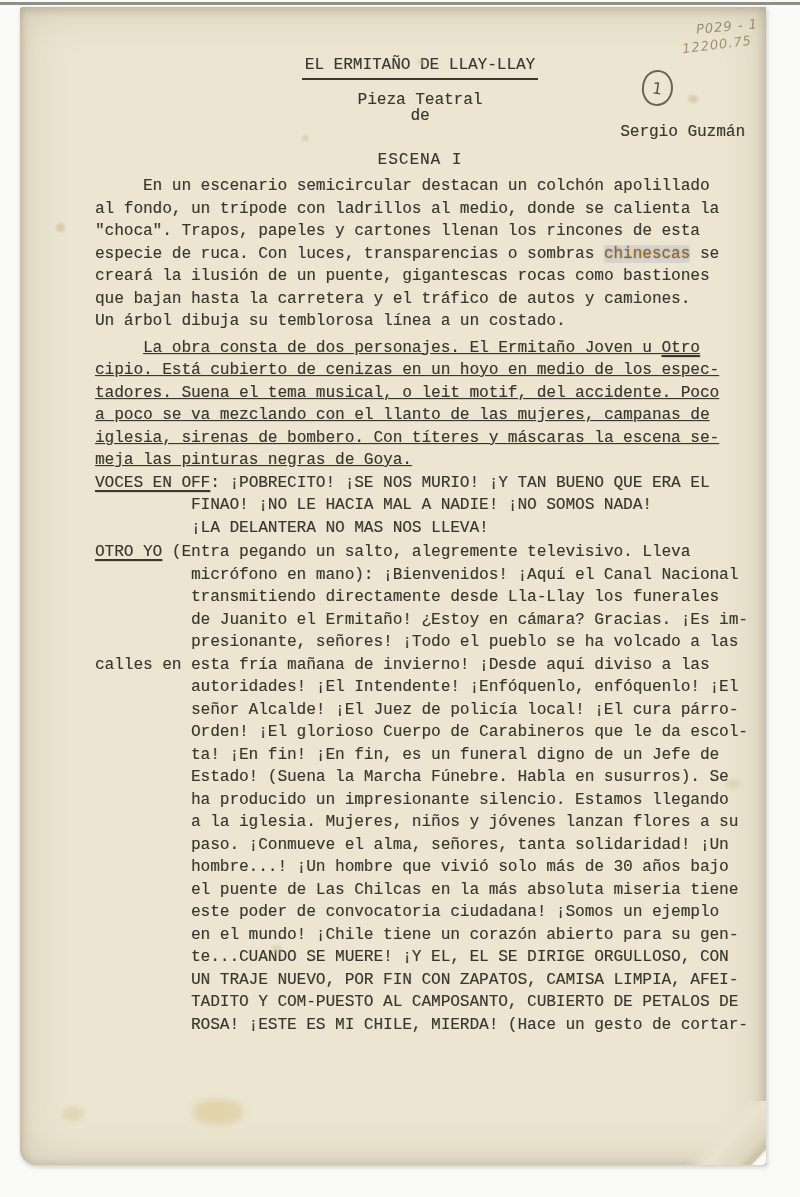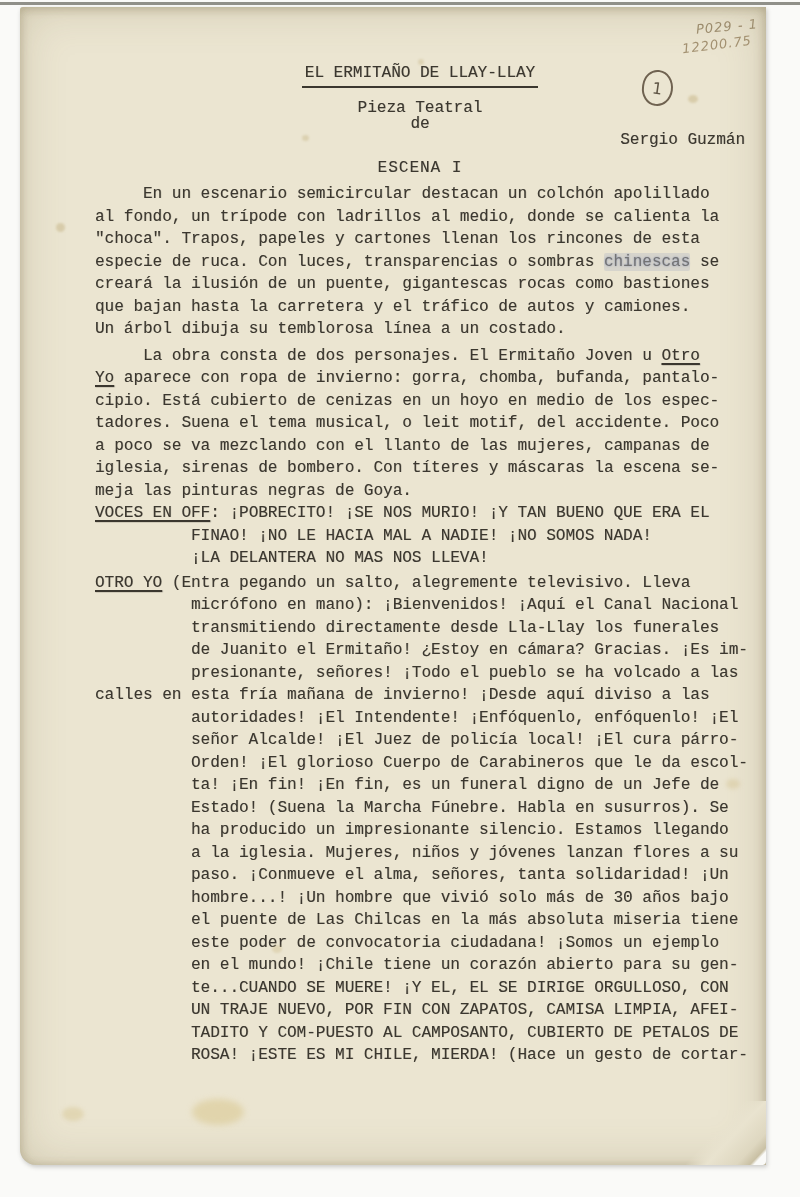--- a/index.html
+++ b/index.html
@@ -29,40 +29,40 @@
   .s1{left:172px;top:1092px;width:52px;height:26px;background:#d9c78e;opacity:.55;filter:blur(3px);}
   .s2{left:42px;top:1100px;width:22px;height:14px;background:#d8c897;opacity:.5;filter:blur(2px);}
   .s3{left:668px;top:88px;width:10px;height:8px;background:#cdbd92;opacity:.6;filter:blur(1px);}
   .s4{left:36px;top:216px;width:9px;height:9px;background:#c9b88c;opacity:.55;filter:blur(1px);}
   .s5{left:706px;top:772px;width:14px;height:10px;background:#d5c597;opacity:.5;filter:blur(2px);}
   .s6{left:282px;top:128px;width:7px;height:6px;background:#ccbc90;opacity:.5;filter:blur(1px);}
   .s7{left:398px;top:52px;width:6px;height:6px;background:#ccbc90;opacity:.45;filter:blur(1px);}
   .s8{left:252px;top:938px;width:10px;height:8px;background:#d2c294;opacity:.45;filter:blur(1px);}
 
   .content{
-    position:absolute;left:75px;top:8px;width:650px;
+    position:absolute;left:75px;top:0;width:650px;
     color:#3b372f;font-size:16px;line-height:22.5px;
     text-shadow:.5px .4px 0 rgba(59,55,47,.38);
   }
   .title{margin-top:48px;text-align:center;line-height:20px;}
   .title span{display:inline-block;border-bottom:2px solid #3b372f;padding:0 3px 3px;}
   .subtitle{margin-top:12px;text-align:center;line-height:16px;}
   .byline{text-align:center;line-height:16px;}
   .author{text-align:right;line-height:16px;}
   .scene{margin-top:12px;text-align:center;line-height:16px;letter-spacing:1px;}
   .script-body{margin-top:7px;}
   .line{white-space:pre;}
   .para .line.indent{text-indent:48px;}
-  .para + .para{margin-top:4px;}
+  .para + .para{margin-top:4px;text-decoration:underline;}
   .speech{padding-left:96px;}
   .speech .line.first{text-indent:-96px;}
   .speech .line.flush{margin-left:-96px;}
   .speech + .speech{margin-top:2px;}
   .u{text-decoration:underline;text-decoration-thickness:1.5px;text-underline-offset:3px;}
-  .hl{color:#737373;background:rgba(95,115,175,.14);text-shadow:0 0 2px rgba(70,90,160,.55);border-radius:2px;}
+  .hl{color:#a16207;background:rgba(95,115,175,.14);text-shadow:0 0 2px rgba(70,90,160,.55);border-radius:2px;}
 
   .hand{
     position:absolute;font-family:"DejaVu Sans",sans-serif;font-style:italic;
     color:#9c8c6d;letter-spacing:1px;white-space:nowrap;
   }
   .code1{left:676px;top:12px;font-size:13px;transform:rotate(-5deg);}
   .code2{left:662px;top:30px;font-size:13px;transform:rotate(-7deg);color:#a austin;}
   .code2{color:#a39171;}
   .page-circle{
     position:absolute;left:622px;top:63px;width:27px;height:32px;
@@ -98,21 +98,20 @@
           <div class="line indent">En un escenario semicircular destacan un colchón apolillado</div>
           <div class="line">al fondo, un trípode con ladrillos al medio, donde se calienta la</div>
           <div class="line">"choca". Trapos, papeles y cartones llenan los rincones de esta</div>
           <div class="line">especie de ruca. Con luces, transparencias o sombras <span class="hl">chinescas</span> se</div>
           <div class="line">creará la ilusión de un puente, gigantescas rocas como bastiones</div>
           <div class="line">que bajan hasta la carretera y el tráfico de autos y camiones.</div>
           <div class="line">Un árbol dibuja su temblorosa línea a un costado.</div>
         </div>
         <div class="para">
           <div class="line indent">La obra consta de dos personajes. El Ermitaño Joven u <span class="u">Otro</span></div>
-          <div class="line"><span class="u">Yo</span> aparece con ropa de invierno: gorra, chomba, bufanda, pantalo-</div>
           <div class="line">cipio. Está cubierto de cenizas en un hoyo en medio de los espec-</div>
           <div class="line">tadores. Suena el tema musical, o leit motif, del accidente. Poco</div>
           <div class="line">a poco se va mezclando con el llanto de las mujeres, campanas de</div>
           <div class="line">iglesia, sirenas de bombero. Con títeres y máscaras la escena se-</div>
           <div class="line">meja las pinturas negras de Goya.</div>
         </div>
         <div class="speech">
           <div class="line first"><span class="u">VOCES EN OFF</span>: ¡POBRECITO! ¡SE NOS MURIO! ¡Y TAN BUENO QUE ERA EL</div>
           <div class="line">FINAO! ¡NO LE HACIA MAL A NADIE! ¡NO SOMOS NADA!</div>
           <div class="line">¡LA DELANTERA NO MAS NOS LLEVA!</div>

